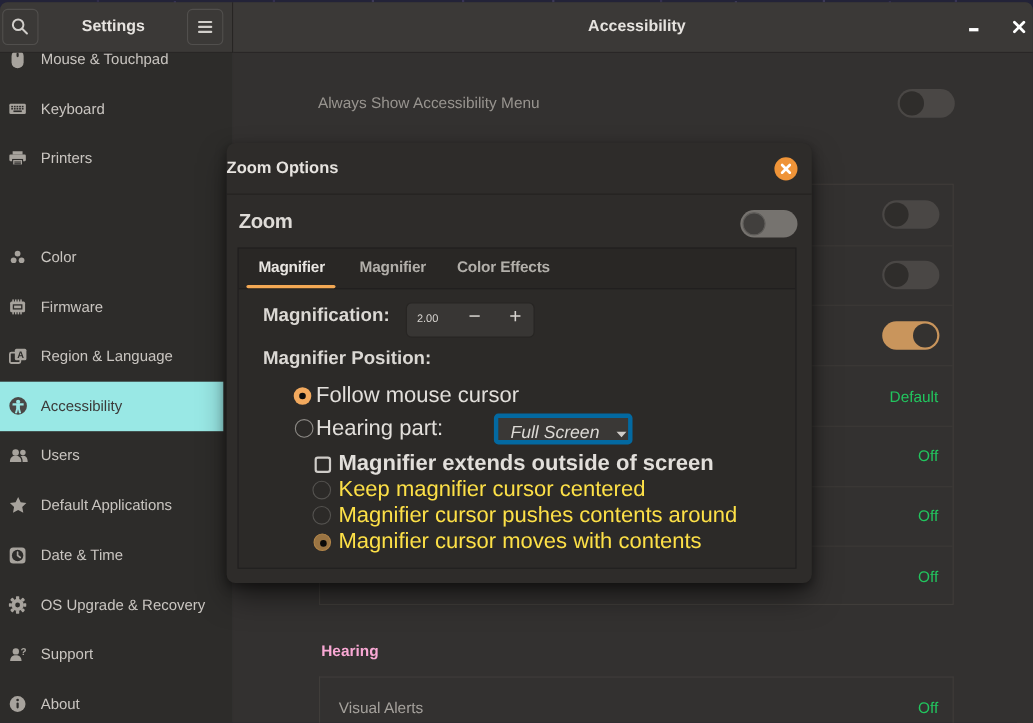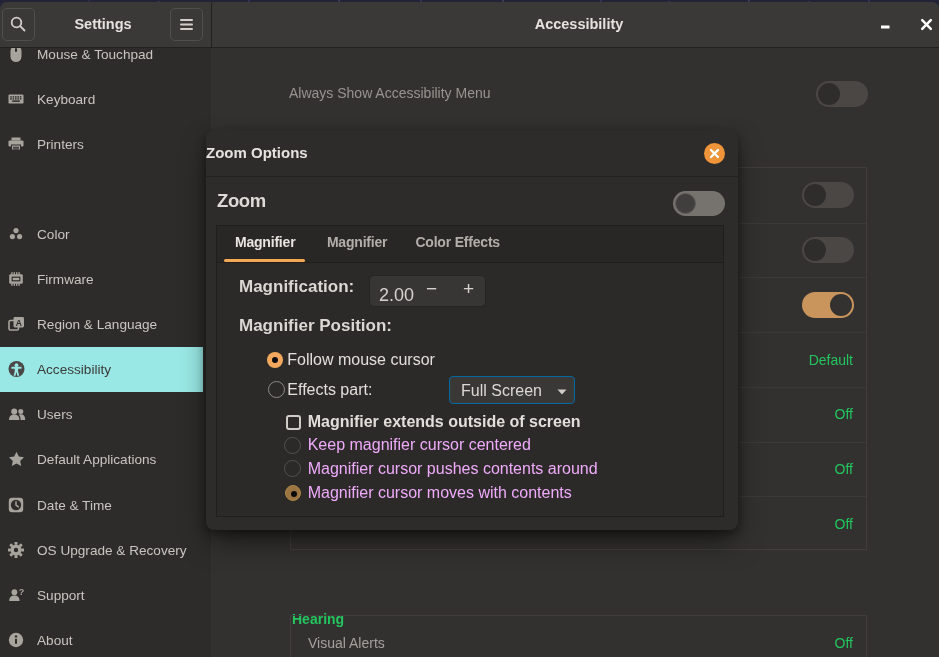--- a/index.html
+++ b/index.html
@@ -20,22 +20,22 @@
   .dimtext { color:#98948f; font-size:14px; white-space:nowrap; }
   .box { position:absolute; border:1px solid #403d3a; }
   .row-sep { position:absolute; left:0; width:100%; height:1px; background:#3c3a37; }
   .val { position:absolute; right:13px; color:#22c55e; font-size:14px; transform:translateY(-50%); }
   .toggle { position:absolute; border-radius:13px; }
   .toggle .knob { position:absolute; border-radius:50%; }
   #dialog { z-index:20; position:absolute; left:206px; top:130px; width:532px; height:400px; background:#2e2c2a; border-radius:8px; box-shadow:0 14px 28px -4px rgba(0,0,0,0.55), 0 3px 10px rgba(0,0,0,0.38); }
   #dlg-close { position:absolute; left:498px; top:12.5px; width:21px; height:21px; background:#ef9438; border-radius:50%; }
   .bold { font-weight:bold; }
   .radio { position:absolute; border-radius:50%; }
-  .rtext { position:absolute; font-size:16px; color:#e2dfdb; white-space:nowrap; transform:translateY(-50%); }
-  .rtext.dis { color:#f0abfc; }
+  .rtext { position:absolute; font-size:20px; color:#e2dfdb; white-space:nowrap; transform:translateY(-50%); }
+  .rtext.dis { color:#fde047; }
   .tab { position:absolute; font-weight:bold; font-size:14px; letter-spacing:-0.2px; transform:translateX(-50%); white-space:nowrap; }
 </style>
 </head>
 <body>
 
 <div id="win"></div>
 <div class="abs" style="left:0; top:0; width:939px; height:2px; background:#232338;">
   <div class="abs" style="left:338px; top:0; width:2px; height:2px; background:#3d3a58; box-shadow:82px 0 #383456, 164px 0 #3d3a58, 262px 0 #343050, 330px 1px #3d3a58, -90px 0 #343050, -180px 1px #383456, 410px 0 #3d3a58, 470px 1px #343050, 530px 0 #383456, -250px 0 #302c4a;"></div>
 </div>
 
@@ -223,21 +223,21 @@
 <div class="row-sep" style="top:164.1px;"></div>
 <div class="val" style="top:191.5px;">Default</div>
 <div class="row-sep" style="top:218.8px;"></div>
 <div class="val" style="top:246.2px;">Off</div>
 <div class="row-sep" style="top:273.6px;"></div>
 <div class="val" style="top:300.9px;">Off</div>
 <div class="row-sep" style="top:328.3px;"></div>
 <div class="val" style="top:355.6px;">Off</div>
   </div>
 
-  <div class="dimtext abs bold" style="left:80px; top:534.8px; color:#22c55e;margin-top:28px;">Hearing</div>
+  <div class="dimtext abs bold" style="left:80px; top:534.8px; color:#f9a8d4;">Hearing</div>
   <div class="box" style="left:78px; top:567px; width:577px; height:91px; border-bottom:none;">
     <div class="dimtext abs" style="left:17px; top:26.5px; transform:translateY(-50%); color:#a5a19c;">Visual Alerts</div>
     <div class="val" style="top:26.5px;">Off</div>
   </div>
 </div>
 
 <div id="dialog">
   <div class="abs" style="left:0; top:0; width:532px; height:47px; border-bottom:1px solid #242220;">
     <div class="hb-title abs" style="left:0; width:532px; text-align:left; top:14px;">Zoom Options</div>
   </div>
@@ -257,35 +257,35 @@
 
   <div class="abs" id="notebook" style="left:10px; top:95px; width:508px; height:292px; border:1px solid #201f1e; background:#292725;">
     <div class="abs" style="left:0; top:36px; width:506px; height:254px; background:#2c2a28; border-top:1px solid #201f1e;"></div>
     <div class="tab" style="left:48.2px; top:7.9px; color:#e8e5e1;">Magnifier</div>
     <div class="tab" style="left:140.1px; top:7.9px; color:#b2afaa;">Magnifier</div>
     <div class="tab" style="left:240.7px; top:7.9px; color:#b2afaa;text-align:center;">Color Effects</div>
     <div class="abs" style="left:7.4px; top:32.7px; width:81px; height:3.5px; background:#f3a854; border-radius:2px;"></div>
 
     <div class="abs bold" style="left:22px; top:51px; font-size:17px; color:#dbd8d4;">Magnification:</div>
     <div class="abs" style="left:152px; top:49px; width:117px; height:32px; background:#383634; border:1px solid #272523; border-radius:5px;">
-      <div class="abs" style="left:9px; top:9px; font-size:18px; color:#d6d3cf;">2.00</div>
+      <div class="abs" style="left:9px; top:9px; font-size:10px; color:#d6d3cf;">2.00</div>
       <div class="abs" style="left:56px; top:2px; font-size:19px; color:#d6d3cf;">−</div>
       <div class="abs" style="left:93px; top:2px; font-size:19px; color:#d6d3cf;">+</div>
     </div>
 
     <div class="abs bold" style="left:22px; top:90px; font-size:17px; color:#dbd8d4;">Magnifier Position:</div>
 
     <div class="radio" style="left:49.6px; top:125.9px; width:16px; height:16px; background:#f2a95e;">
         <div class="abs" style="left:5px; top:5px; width:6px; height:6px; border-radius:50%; background:#0d0d0d;"></div>
       </div>
     <div class="rtext" style="left:70.3px; top:133.9px;">Follow mouse cursor</div>
 
     <div class="radio" style="left:50.5px; top:155.3px; width:17px; height:17px; border:1.5px solid #8d8a86;"></div>
-    <div class="rtext" style="left:70.3px; top:163.8px;">Effects part:</div>
-    <div class="abs" style="left:232px; top:150px; width:126px; height:28px; background:#3a3836; border:1px solid #0369a1; border-radius:4px;">
+    <div class="rtext" style="left:70.3px; top:163.8px;">Hearing part:</div>
+    <div class="abs" style="left:232px; top:150px; width:126px; height:28px; background:#3a3836; border:4px solid #0369a1; border-radius:4px;font-style:italic;">
       <div class="abs" style="left:11px; top:5px; font-size:16px; color:#dcd9d5;">Full Screen</div>
       <svg class="abs" style="left:106px; top:11px;" width="12" height="8" viewBox="0 0 12 8">
           <path d="M1.5 1.5 L6 6.5 L10.5 1.5 Z" fill="#d0cdc9"></path>
         </svg>
     </div>
 
     <div class="abs" style="left:69.3px; top:188.8px; width:15px; height:15px; border:2px solid #cfccc8; border-radius:3px;"></div>
     <div class="rtext" style="left:90.7px; top:196.4px;font-weight:bold;">Magnifier extends outside of screen</div>
 
     <div class="radio" style="left:67.1px; top:210.8px; width:17px; height:17px; border:1.5px solid #54524f;"></div>

